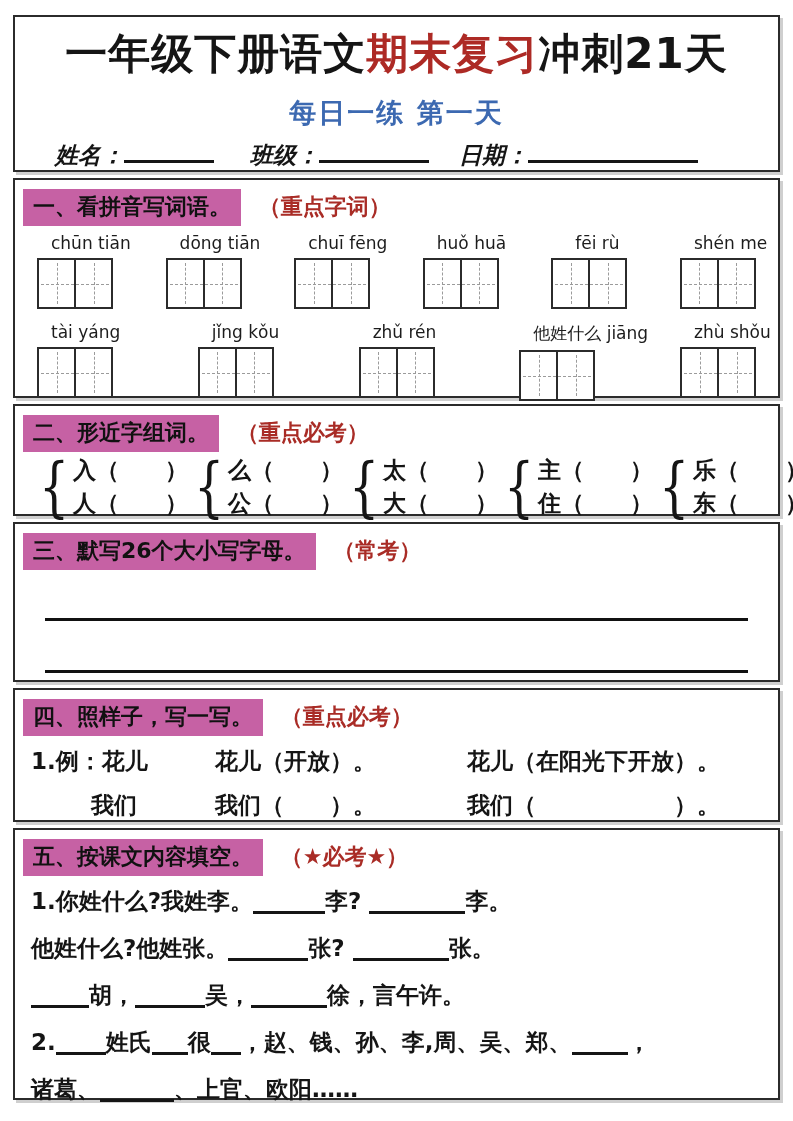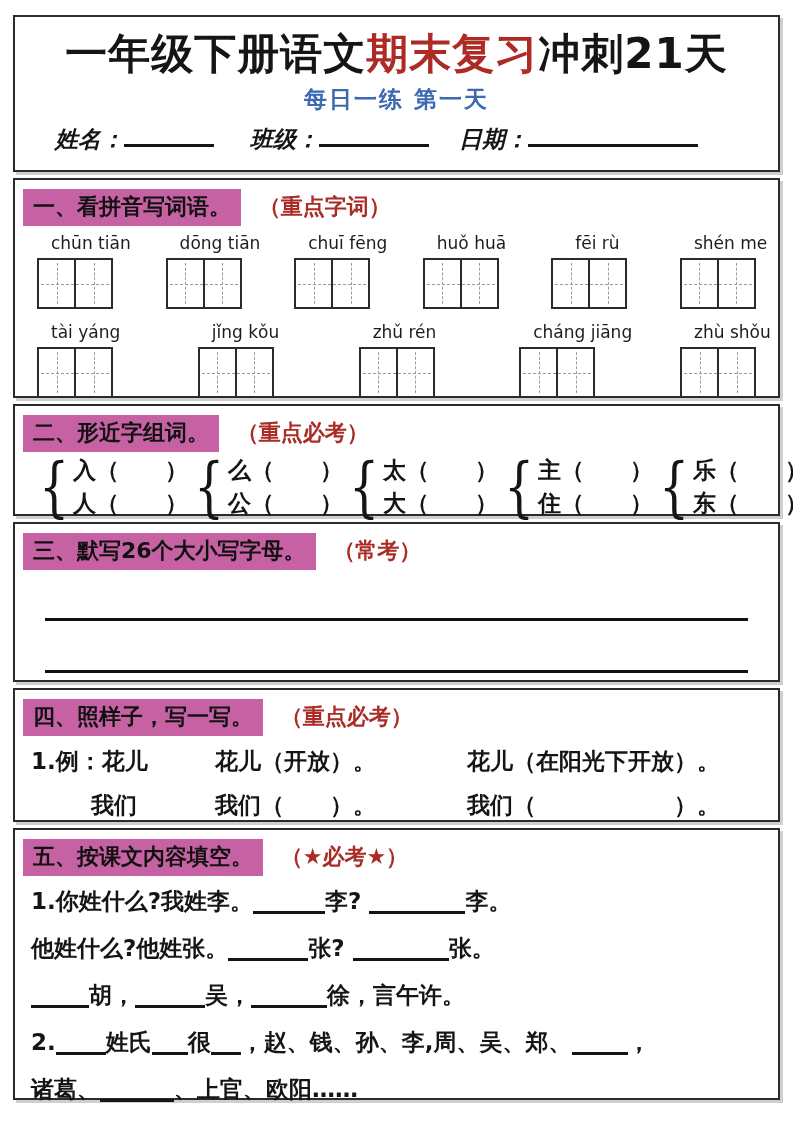--- a/index.html
+++ b/index.html
@@ -2,21 +2,21 @@
 <html><head>
 <meta charset="utf-8">
 <style>
   html,body{margin:0;padding:0;background:#fff;}
   body{width:793px;height:1121px;font-family:"DejaVu Sans",sans-serif;color:#151515;overflow:hidden;}
   .box{margin:0 13px;border:2px solid #2b2b2b;background:#fff;box-sizing:border-box;box-shadow:3px 3px 0 #cfcfcf;}
   
   .title-box{margin-top:15px;height:157px;text-align:center;}
   .main-title{margin-top:13px;font-size:42px;line-height:1.15;font-weight:800;letter-spacing:1px;}
   .main-title .red{color:#ad2a25;}
-  .subtitle{margin-top:6px;font-size:23px;font-weight:800;color:#3c69b1;letter-spacing:2px;}
+  .subtitle{margin-top:17px;font-size:27px;font-weight:800;color:#3c69b1;letter-spacing:2px;}
   .fields{display:flex;align-items:baseline;margin-top:9px;padding:0 0 0 40px;font-size:23px;font-weight:800;text-align:left;font-style:italic;}
   .fields .lab{white-space:nowrap;}
   .bl{display:inline-block;height:4px;border-bottom:3px solid #151515;vertical-align:-5px;}
   .w58{width:58px}.w70{width:70px}.w76{width:76px}.w72{width:72px}.w80{width:80px}.w96{width:96px}
   .w50{width:50px}.w36{width:36px}.w30{width:30px}.w56{width:56px}.w74{width:74px}
   .w90{width:90px}.w110{width:110px}.w170{width:170px}
   .gap36{display:inline-block;width:36px}.gap30{display:inline-block;width:30px}
   
   .sec{margin-top:6px;}
   .sec-head{padding:9px 0 0 8px;font-size:22px;font-weight:700;white-space:nowrap;}
@@ -141,21 +141,21 @@
         </div>
       </div>
     <div class="pitem">
         <div class="pinyin">zhǔ  rén</div>
         <div class="tian">
           <div class="cell"></div>
           <div class="cell"></div>
         </div>
       </div>
     <div class="pitem">
-        <div class="pinyin">cháng jiāng</div>
+        <div class="pinyin">他姓什么 jiāng</div>
         <div class="tian">
           <div class="cell"></div>
           <div class="cell"></div>
         </div>
       </div>
     <div class="pitem">
         <div class="pinyin">zhù  shǒu</div>
         <div class="tian">
           <div class="cell"></div>
           <div class="cell"></div>

